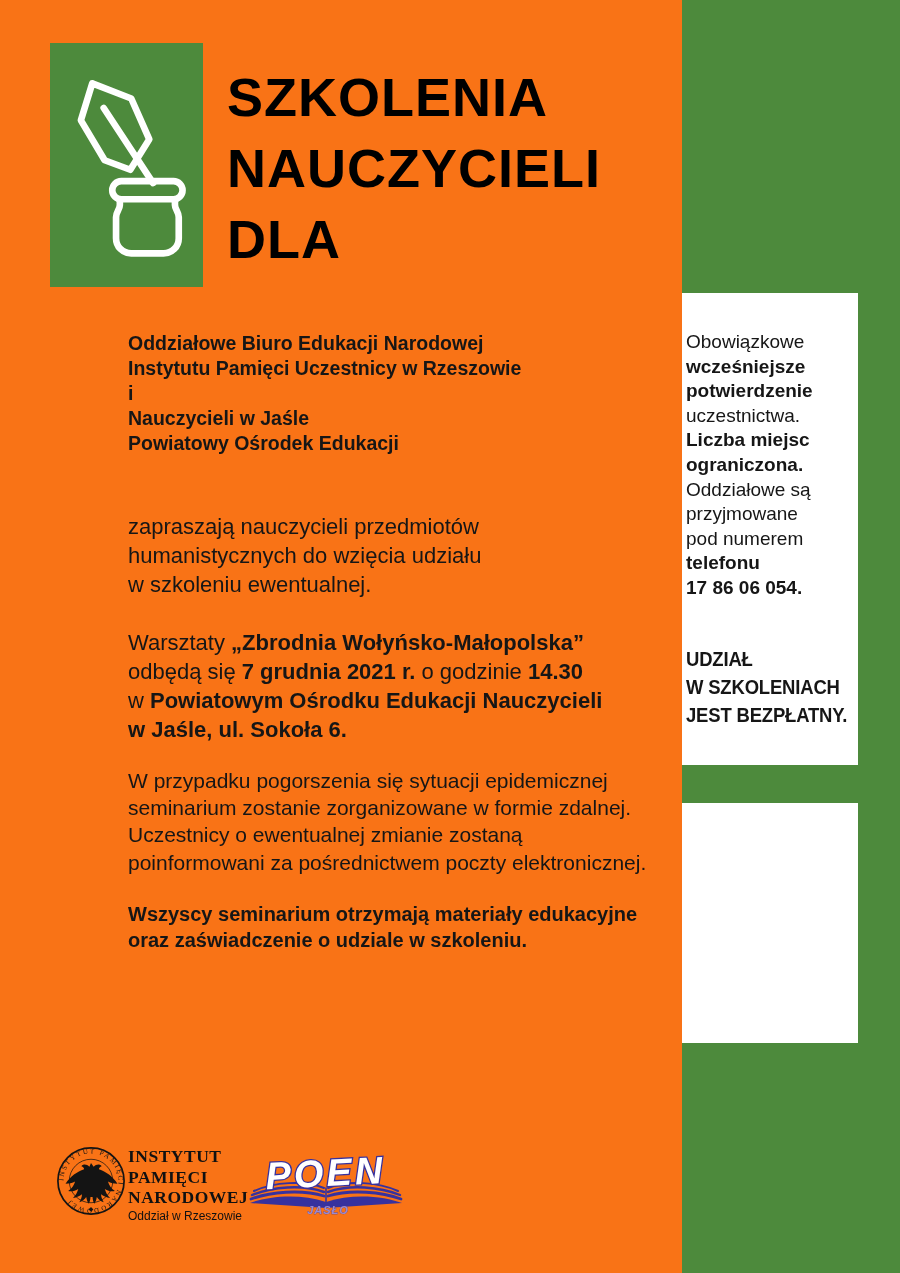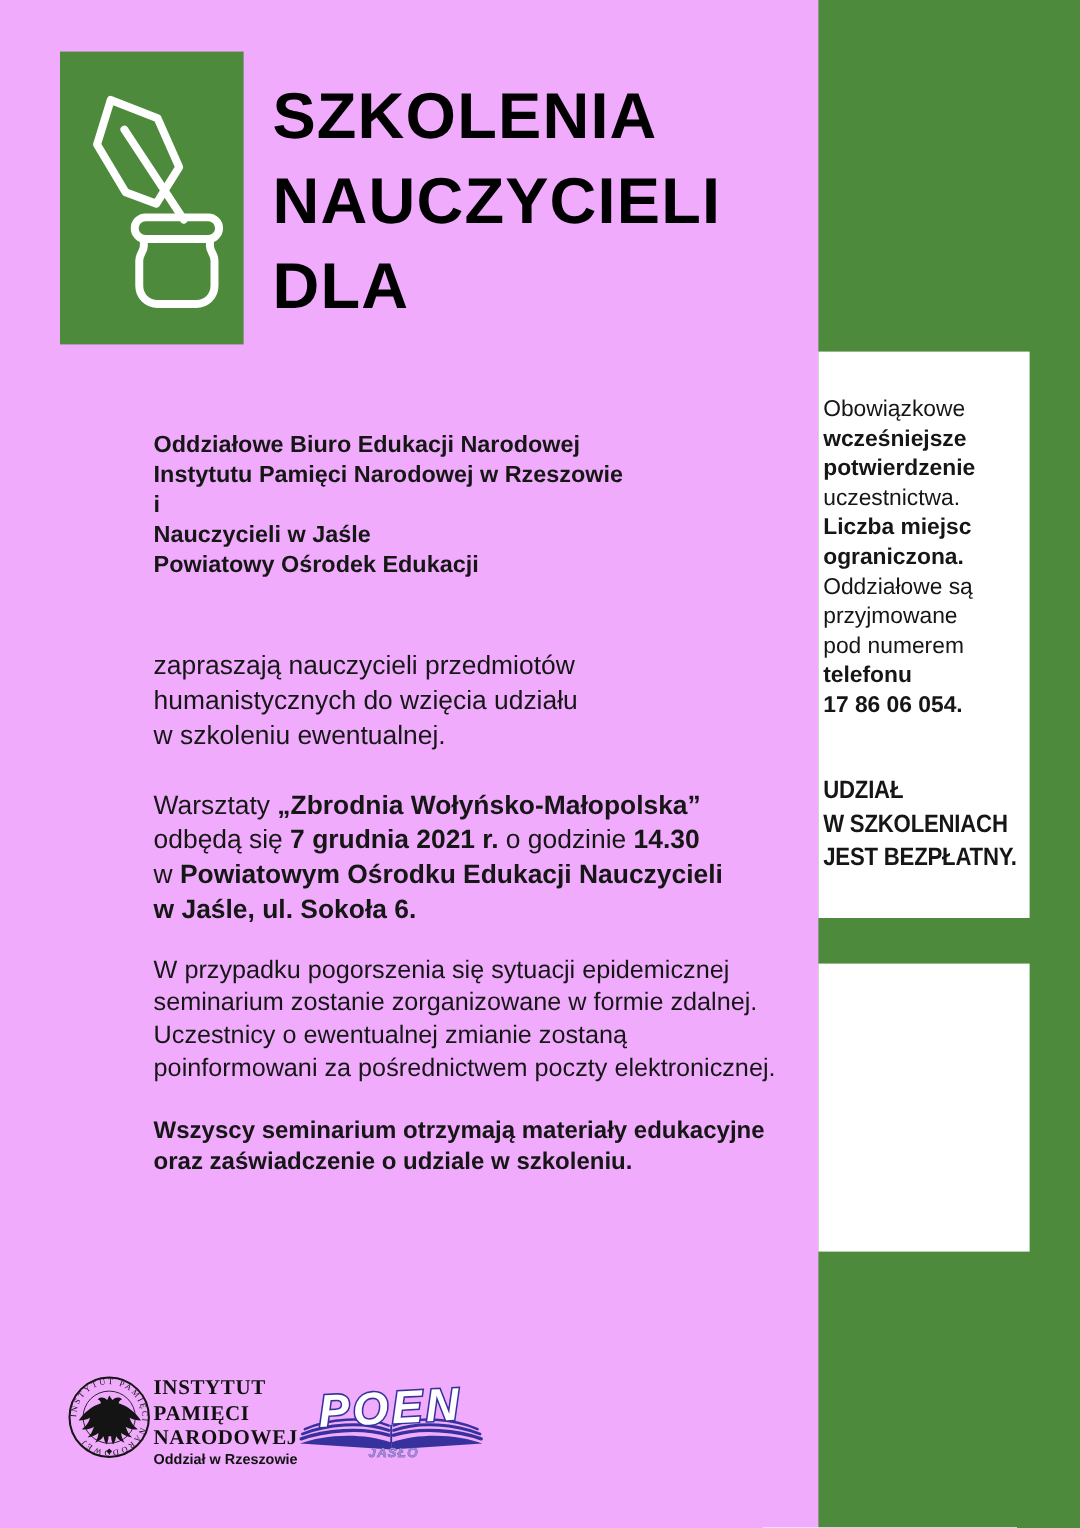--- a/index.html
+++ b/index.html
@@ -1,54 +1,54 @@
 <!DOCTYPE html>
 <html lang="pl" style="--green: #4d8a3c; --ink: #161616; --poen-blue: #37319e; --poen-light: #9b8bd0;"><head>
 <meta charset="utf-8">
 <style>
   html,body { margin:0; padding:0; background:#ffffff; }
   .page {
-    position:relative; width:900px; height:1273px; background:#f0abfc;
+    position:relative; width:900px; height:1273px; background:#f97316;
     overflow:hidden; font-family:"Liberation Sans", sans-serif; color:#161616;
   }
 
   
   .green-col  { position:absolute; left:682px; top:0; width:218px; height:1273px; background:var(--green,#4d8a3c); }
   .notch      { position:absolute; left:682px; width:176px; background:#fff; }
   .notch-1    { top:293px; height:472px; }
   .notch-2    { top:803px; height:240px; }
 
   
   .icon-box   { position:absolute; left:50px; top:43px; width:153px; height:244px;
                 background:var(--green,#4d8a3c); display:flex; align-items:center; justify-content:center; }
   .title      { position:absolute; left:227px; top:62px; margin:0; color:#000;
                 font-size:54px; line-height:71px; font-weight:700; letter-spacing:1px; }
 
   
-  .tb         { position:absolute; left:128px;margin-top:28px; }
+  .tb         { position:absolute; left:128px; }
   .tb .line   { white-space:pre-wrap; }
   .b          { font-weight:700; }
 
   .org        { top:331px; font-size:19.5px; line-height:25px; font-weight:700; }
   .intro      { top:512px; font-size:22px;  line-height:29px; }
   .workshop   { top:628px; font-size:22px;  line-height:29px; }
   .epidemic   { top:767px; font-size:21px;  line-height:27.2px; }
   .materials  { top:901px; font-size:20px;  line-height:26px; font-weight:700; }
 
   
   .side       { position:absolute; left:686px; width:172px; }
   .contact    { top:330px; font-size:19px; line-height:24.6px; }
   .free       { top:645px; font-size:21px; line-height:28px; font-weight:700;
                 transform:scaleX(0.88); transform-origin:left top; white-space:nowrap; letter-spacing:-0.2px; }
 
   
   .ipn-seal   { position:absolute; left:56px; top:1146px; width:70px; height:70px; }
   .ipn-name   { position:absolute; left:128px; top:1146px; font-family:"Liberation Serif", serif;
                 font-size:17.5px; line-height:20.5px; font-weight:700; letter-spacing:0.5px; color:#111; }
-  .ipn-branch { position:absolute; left:128px; top:1209px; font-size:12px; font-weight:700; color:#111; }
+  .ipn-branch { position:absolute; left:128px; top:1209px; font-size:12px; font-weight:400; color:#111; }
   .poen       { position:absolute; left:246px; top:1146px; width:160px; height:72px; }
 
   .poen-svg .book-line { fill:none; stroke:var(--poen-blue,#37319e); stroke-linecap:round; }
   .poen-svg .book-fill { fill:var(--poen-blue,#37319e); stroke:none; }
   .poen-name  { font-family:"Liberation Sans", sans-serif; font-style:italic; font-weight:700;
                 font-size:38px; letter-spacing:3px; fill:#ffffff;
                 stroke:var(--poen-blue,#37319e); stroke-width:2.6px; paint-order:stroke; }
   .poen-city  { font-family:"Liberation Sans", sans-serif; font-style:italic; font-weight:700;
                 font-size:11px; letter-spacing:1px; fill:var(--poen-light,#9b8bd0);
                 stroke:var(--poen-blue,#37319e); stroke-width:0.4px; paint-order:stroke; text-anchor:middle; }
@@ -77,21 +77,21 @@
     </svg>
   </div>
   <h1 class="title">
       <div class="line"><span>SZKOLENIA</span></div>
       <div class="line"><span>NAUCZYCIELI</span></div>
       <div class="line"><span>DLA</span></div>
     </h1>
 
   <div class="tb org">
       <div class="line"><span>Oddziałowe Biuro Edukacji Narodowej</span></div>
-      <div class="line"><span>Instytutu Pamięci Narodowej w Rzeszowie</span></div>
+      <div class="line"><span>Instytutu Pamięci Uczestnicy w Rzeszowie</span></div>
       <div class="line"><span>i</span></div>
       <div class="line"><span>Nauczycieli w Jaśle</span></div>
       <div class="line"><span>Powiatowy Ośrodek Edukacji</span></div>
     </div>
   <div class="tb intro">
       <div class="line"><span>zapraszają nauczycieli przedmiotów</span></div>
       <div class="line"><span>humanistycznych do wzięcia udziału</span></div>
       <div class="line"><span>w szkoleniu ewentualnej.</span></div>
     </div>
   <div class="tb workshop">

